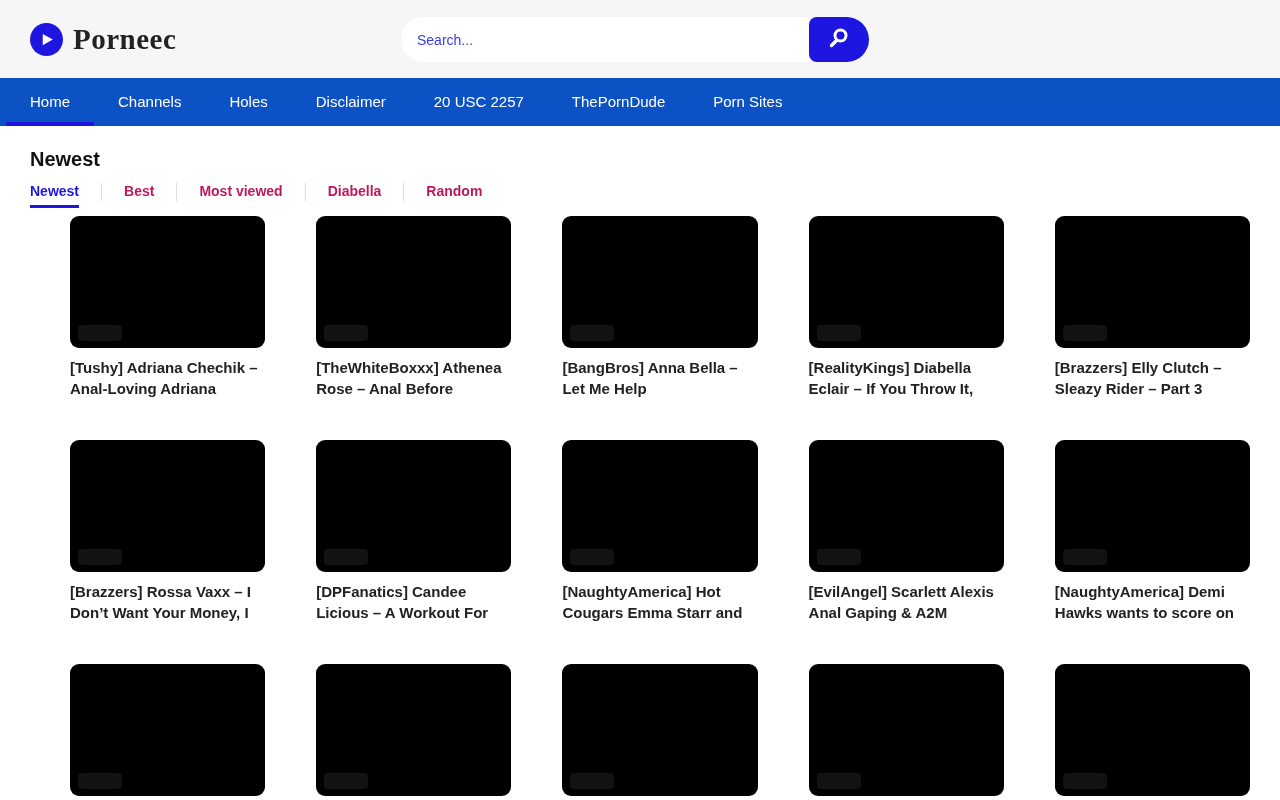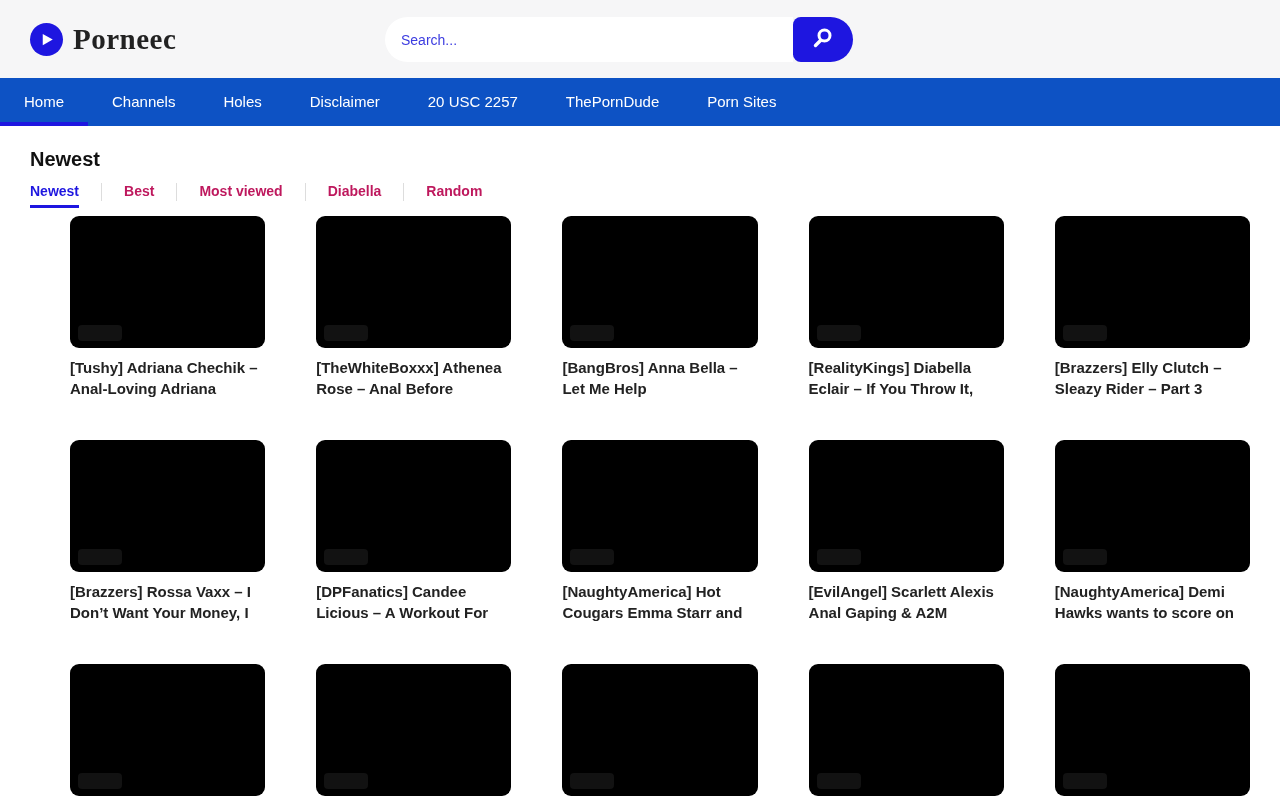--- a/index.html
+++ b/index.html
@@ -27,21 +27,21 @@
     width: 33px; height: 33px; border-radius: 50%;
     background: #1e16e0;
     display: flex; align-items: center; justify-content: center;
   }
   .brand-name {
     font-family: "Liberation Serif", serif;
     font-weight: 700; font-size: 29px; color: #222;
     letter-spacing: 0.5px;
   }
   .search {
-    position: absolute; left: 385px; top: 17px;
+    position: absolute; left: 401px; top: 17px;
     display: flex; height: 45px;
   }
   .search input {
     width: 408px; height: 45px;
     border: none; outline: none;
     border-radius: 23px 0 0 23px;
     padding: 0 12px 0 16px;
     font-size: 14px; color: #1e16e0;
     background: #ffffff;
     font-family: "Liberation Sans", sans-serif;
@@ -50,21 +50,21 @@
   .search button {
     width: 60px; height: 45px;
     background: #1e16e0; border: none; cursor: pointer;
     border-radius: 8px 23px 23px 8px;
     display: flex; align-items: center; justify-content: center;
   }
 
   
   .nav {
     height: 48px; background: #0d52c4;
-    display: flex; 
+    display: flex; padding-left: 6px;
   }
   .nav a {
     position: relative;
     display: block;
     color: #ffffff; text-decoration: none;
     font-size: 15px; line-height: 48px;
     padding: 0 24px;
   }
   .nav a.active::after {
     content: "";

